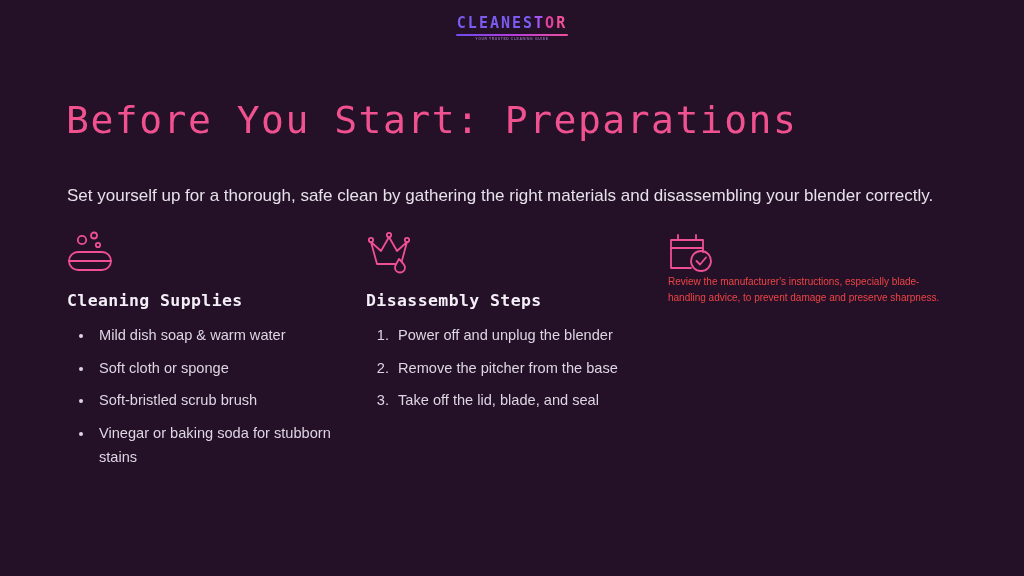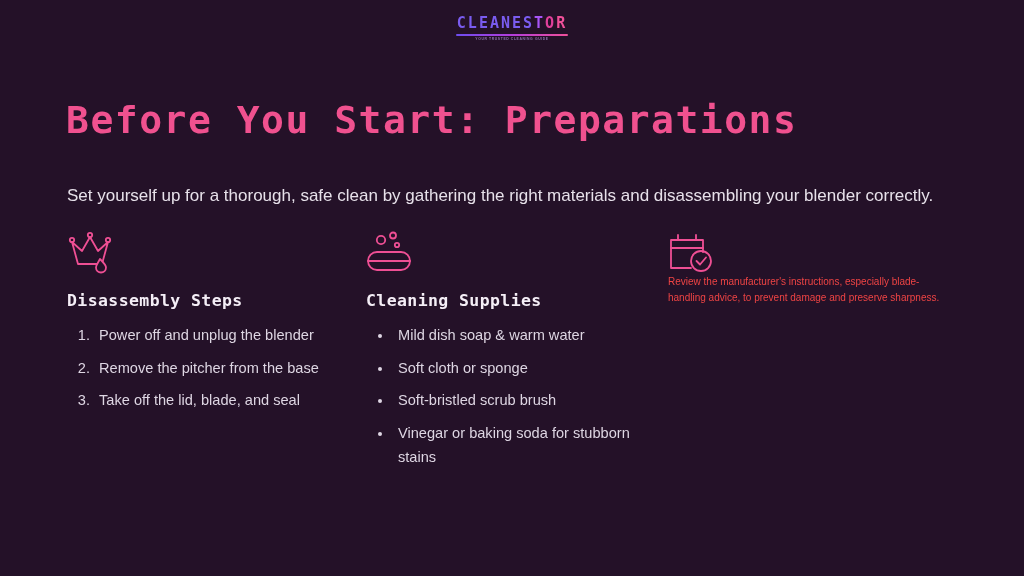--- a/index.html
+++ b/index.html
@@ -55,21 +55,21 @@
     text-align: center;
   }
 
   
   .title {
     position: absolute;
     left: 66px;
     top: 98px;
     font-family: "DejaVu Sans Mono", monospace;
     font-size: 38px;
-    font-weight: bold;
+    font-weight: normal;
     letter-spacing: 1.5px;
     color: #f0518f;
     white-space: nowrap;
   }
 
   
   .subtitle {
     position: absolute;
     left: 67px;
     top: 184px;
@@ -137,38 +137,20 @@
     <span class="brand-underline"></span>
     <span class="brand-sub">YOUR TRUSTED CLEANING GUIDE</span>
   </div>
 </div>
 
 <h1 class="title">Before You Start: Preparations</h1>
 
 <p class="subtitle">Set yourself up for a thorough, safe clean by gathering the right materials and disassembling your blender correctly.</p>
 
 <div class="columns">
-
-  <div class="col">
-    <div class="col-icon">
-      <svg width="48" height="44" viewBox="0 0 48 44" fill="none" stroke="#ef4f94" stroke-width="1.8" stroke-linecap="round" stroke-linejoin="round">
-        <path d="M5 12 L11 34 H35 L41 12 L31 21 L23 7 L15 21 Z"></path>
-        <circle cx="5" cy="10" r="2.2"></circle>
-        <circle cx="23" cy="5" r="2.2"></circle>
-        <circle cx="41" cy="10" r="2.2"></circle>
-        <path d="M33 29 c4 4 6 6 6 8.5 a5 5 0 0 1 -10 0 c0 -2.5 2 -4.5 4 -8.5 z" fill="#241128"></path>
-      </svg>
-    </div>
-    <div class="col-title">Disassembly Steps</div>
-    <ol class="col-list">
-      <li>Power off and unplug the blender</li>
-      <li>Remove the pitcher from the base</li>
-      <li>Take off the lid, blade, and seal</li>
-    </ol>
-  </div>
 
   <div class="col">
     <div class="col-icon">
       <svg width="48" height="44" viewBox="0 0 48 44" fill="none" stroke="#ef4f94" stroke-width="1.8" stroke-linecap="round" stroke-linejoin="round">
         <rect x="2" y="22" width="42" height="18" rx="9"></rect>
         <path d="M2 31 h42"></path>
         <circle cx="15" cy="10" r="4.2"></circle>
         <circle cx="27" cy="5.5" r="3"></circle>
         <circle cx="31" cy="15" r="2.2"></circle>
       </svg>
@@ -178,20 +160,38 @@
       <li>Mild dish soap &amp; warm water</li>
       <li>Soft cloth or sponge</li>
       <li>Soft-bristled scrub brush</li>
       <li>Vinegar or baking soda for stubborn stains</li>
     </ul>
   </div>
 
   <div class="col">
     <div class="col-icon">
       <svg width="48" height="44" viewBox="0 0 48 44" fill="none" stroke="#ef4f94" stroke-width="1.8" stroke-linecap="round" stroke-linejoin="round">
+        <path d="M5 12 L11 34 H35 L41 12 L31 21 L23 7 L15 21 Z"></path>
+        <circle cx="5" cy="10" r="2.2"></circle>
+        <circle cx="23" cy="5" r="2.2"></circle>
+        <circle cx="41" cy="10" r="2.2"></circle>
+        <path d="M33 29 c4 4 6 6 6 8.5 a5 5 0 0 1 -10 0 c0 -2.5 2 -4.5 4 -8.5 z" fill="#241128"></path>
+      </svg>
+    </div>
+    <div class="col-title">Disassembly Steps</div>
+    <ol class="col-list">
+      <li>Power off and unplug the blender</li>
+      <li>Remove the pitcher from the base</li>
+      <li>Take off the lid, blade, and seal</li>
+    </ol>
+  </div>
+
+  <div class="col">
+    <div class="col-icon">
+      <svg width="48" height="44" viewBox="0 0 48 44" fill="none" stroke="#ef4f94" stroke-width="1.8" stroke-linecap="round" stroke-linejoin="round">
         <path d="M3 10 h32 v12 M3 10 v28 h20"></path>
         <path d="M3 18 h32"></path>
         <path d="M10 10 V5 M28 10 V5"></path>
         <circle cx="33" cy="31" r="10"></circle>
         <path d="M28.5 31 l3.5 3.5 l6 -7"></path>
       </svg>
     </div>
     <p class="col-para">Review the manufacturer's instructions, especially blade-handling advice, to prevent damage and preserve sharpness.</p>
   </div>
 

